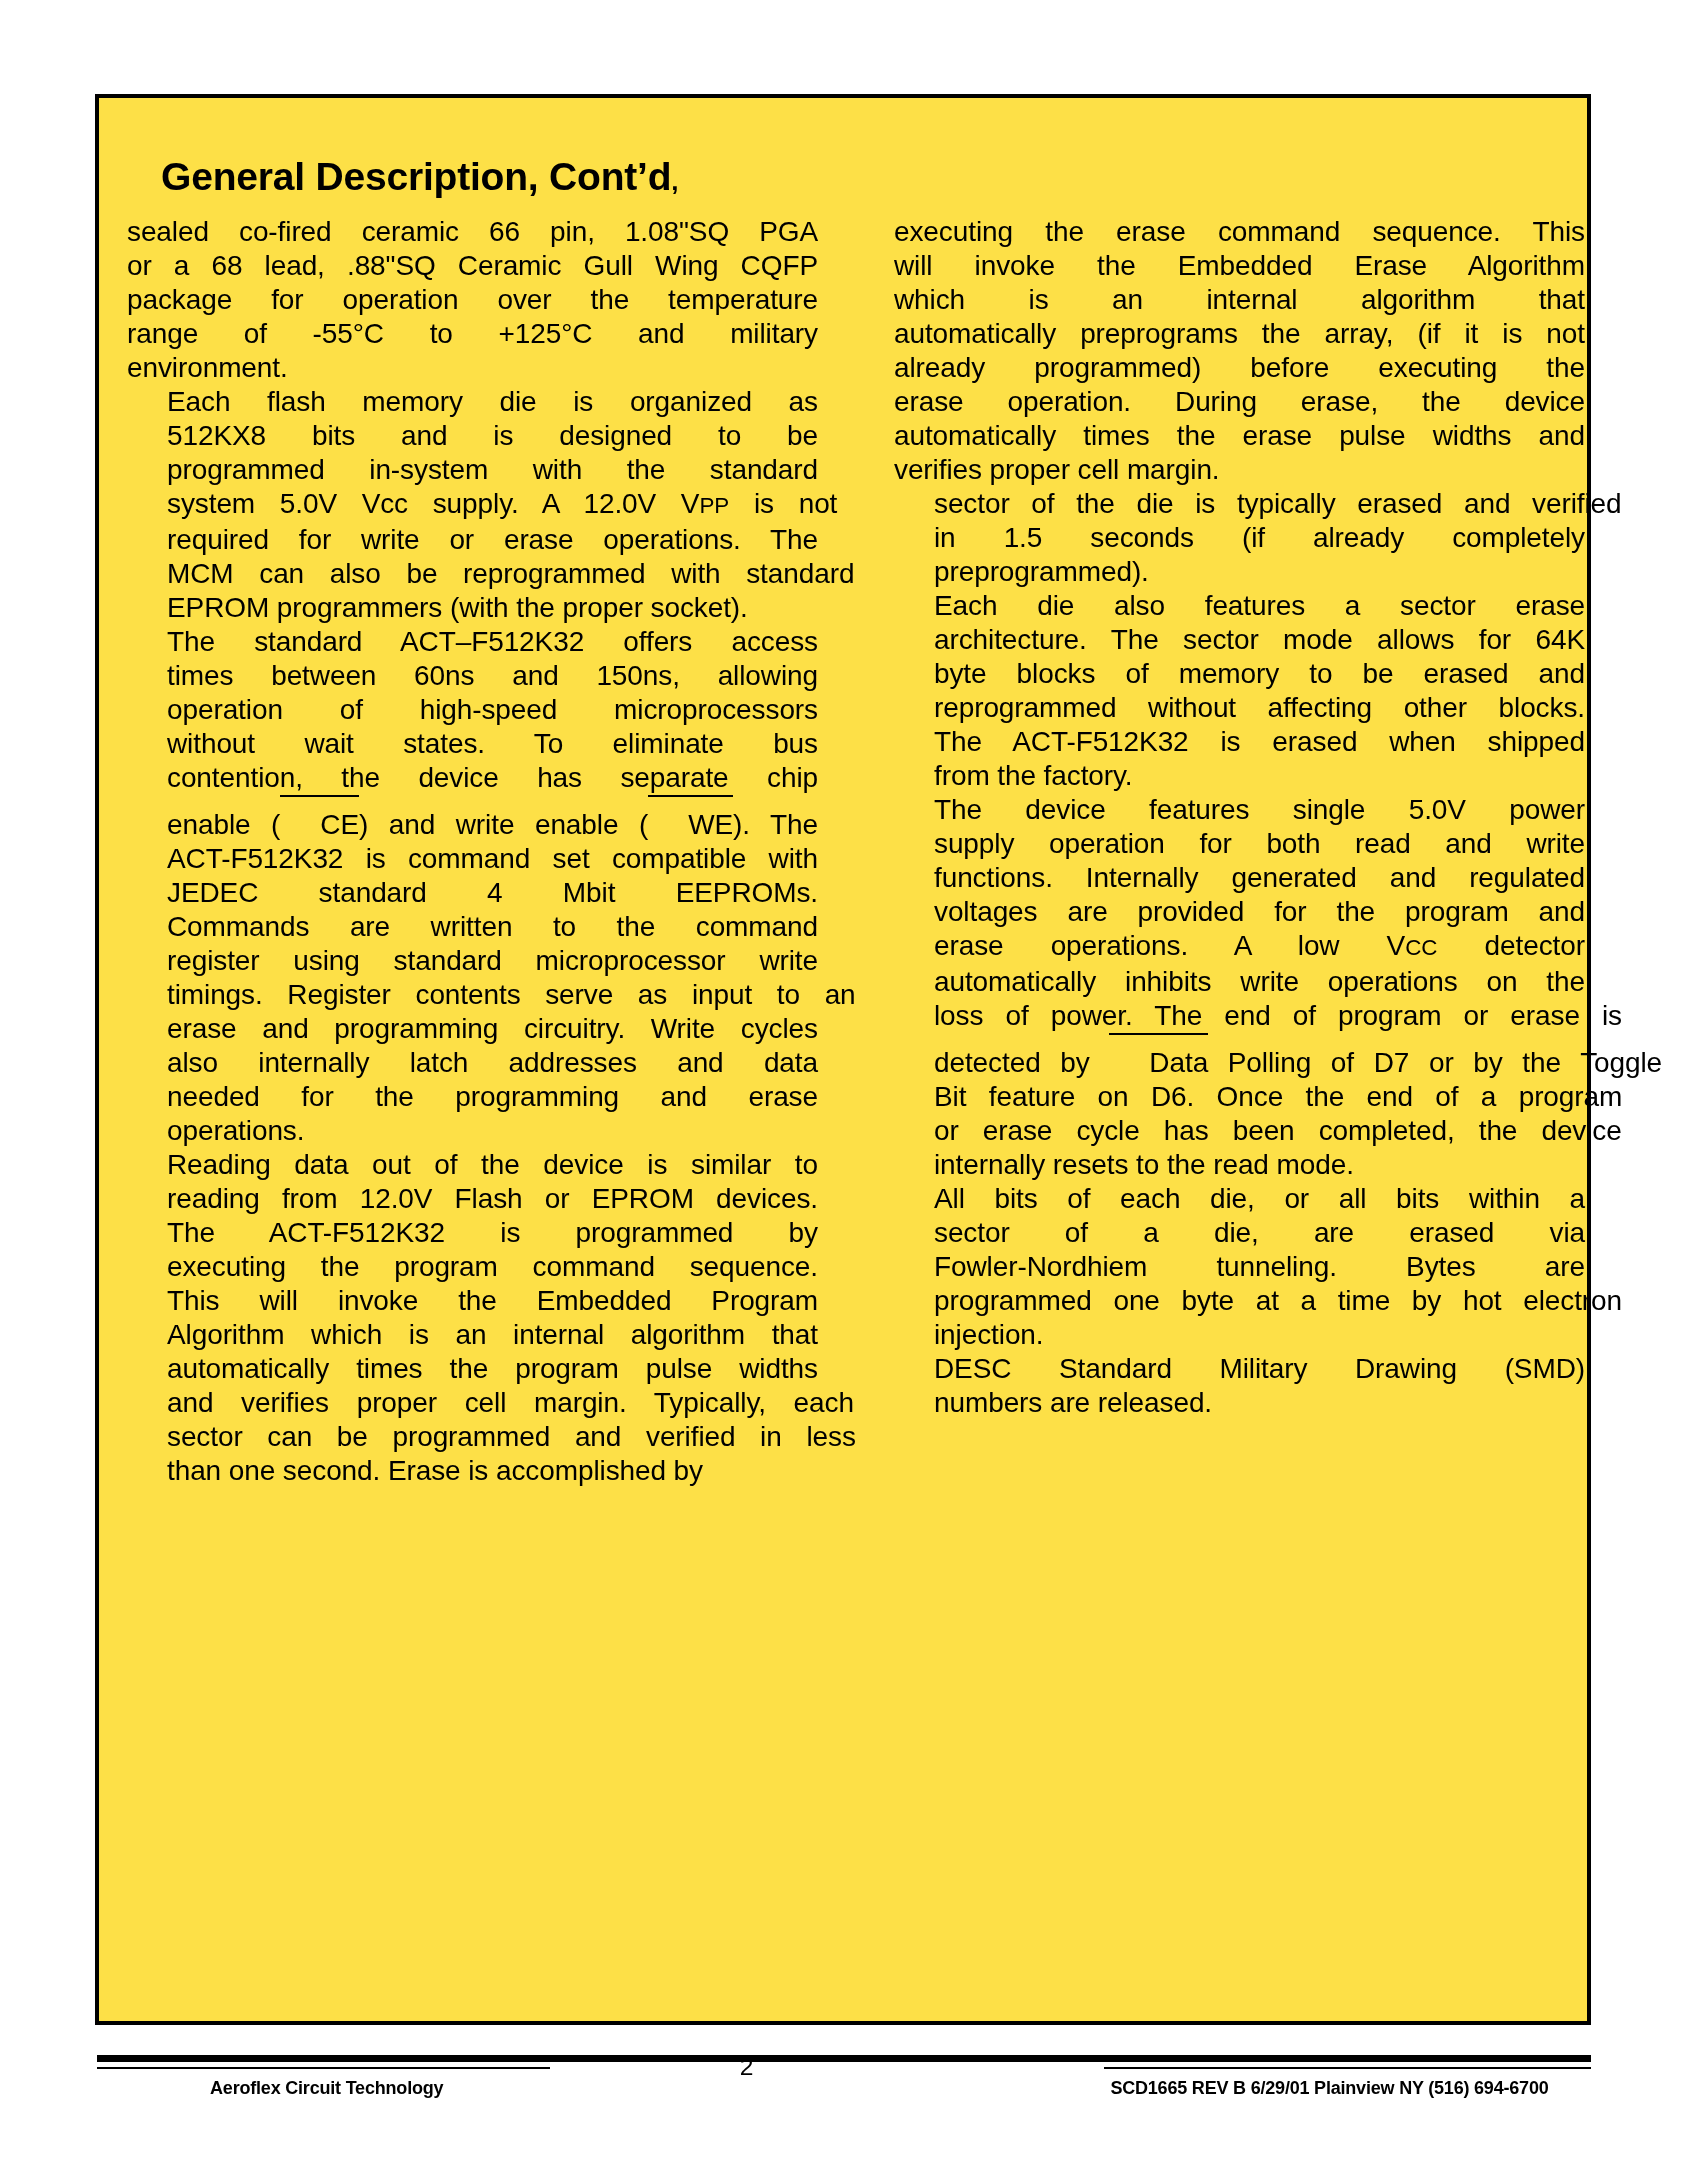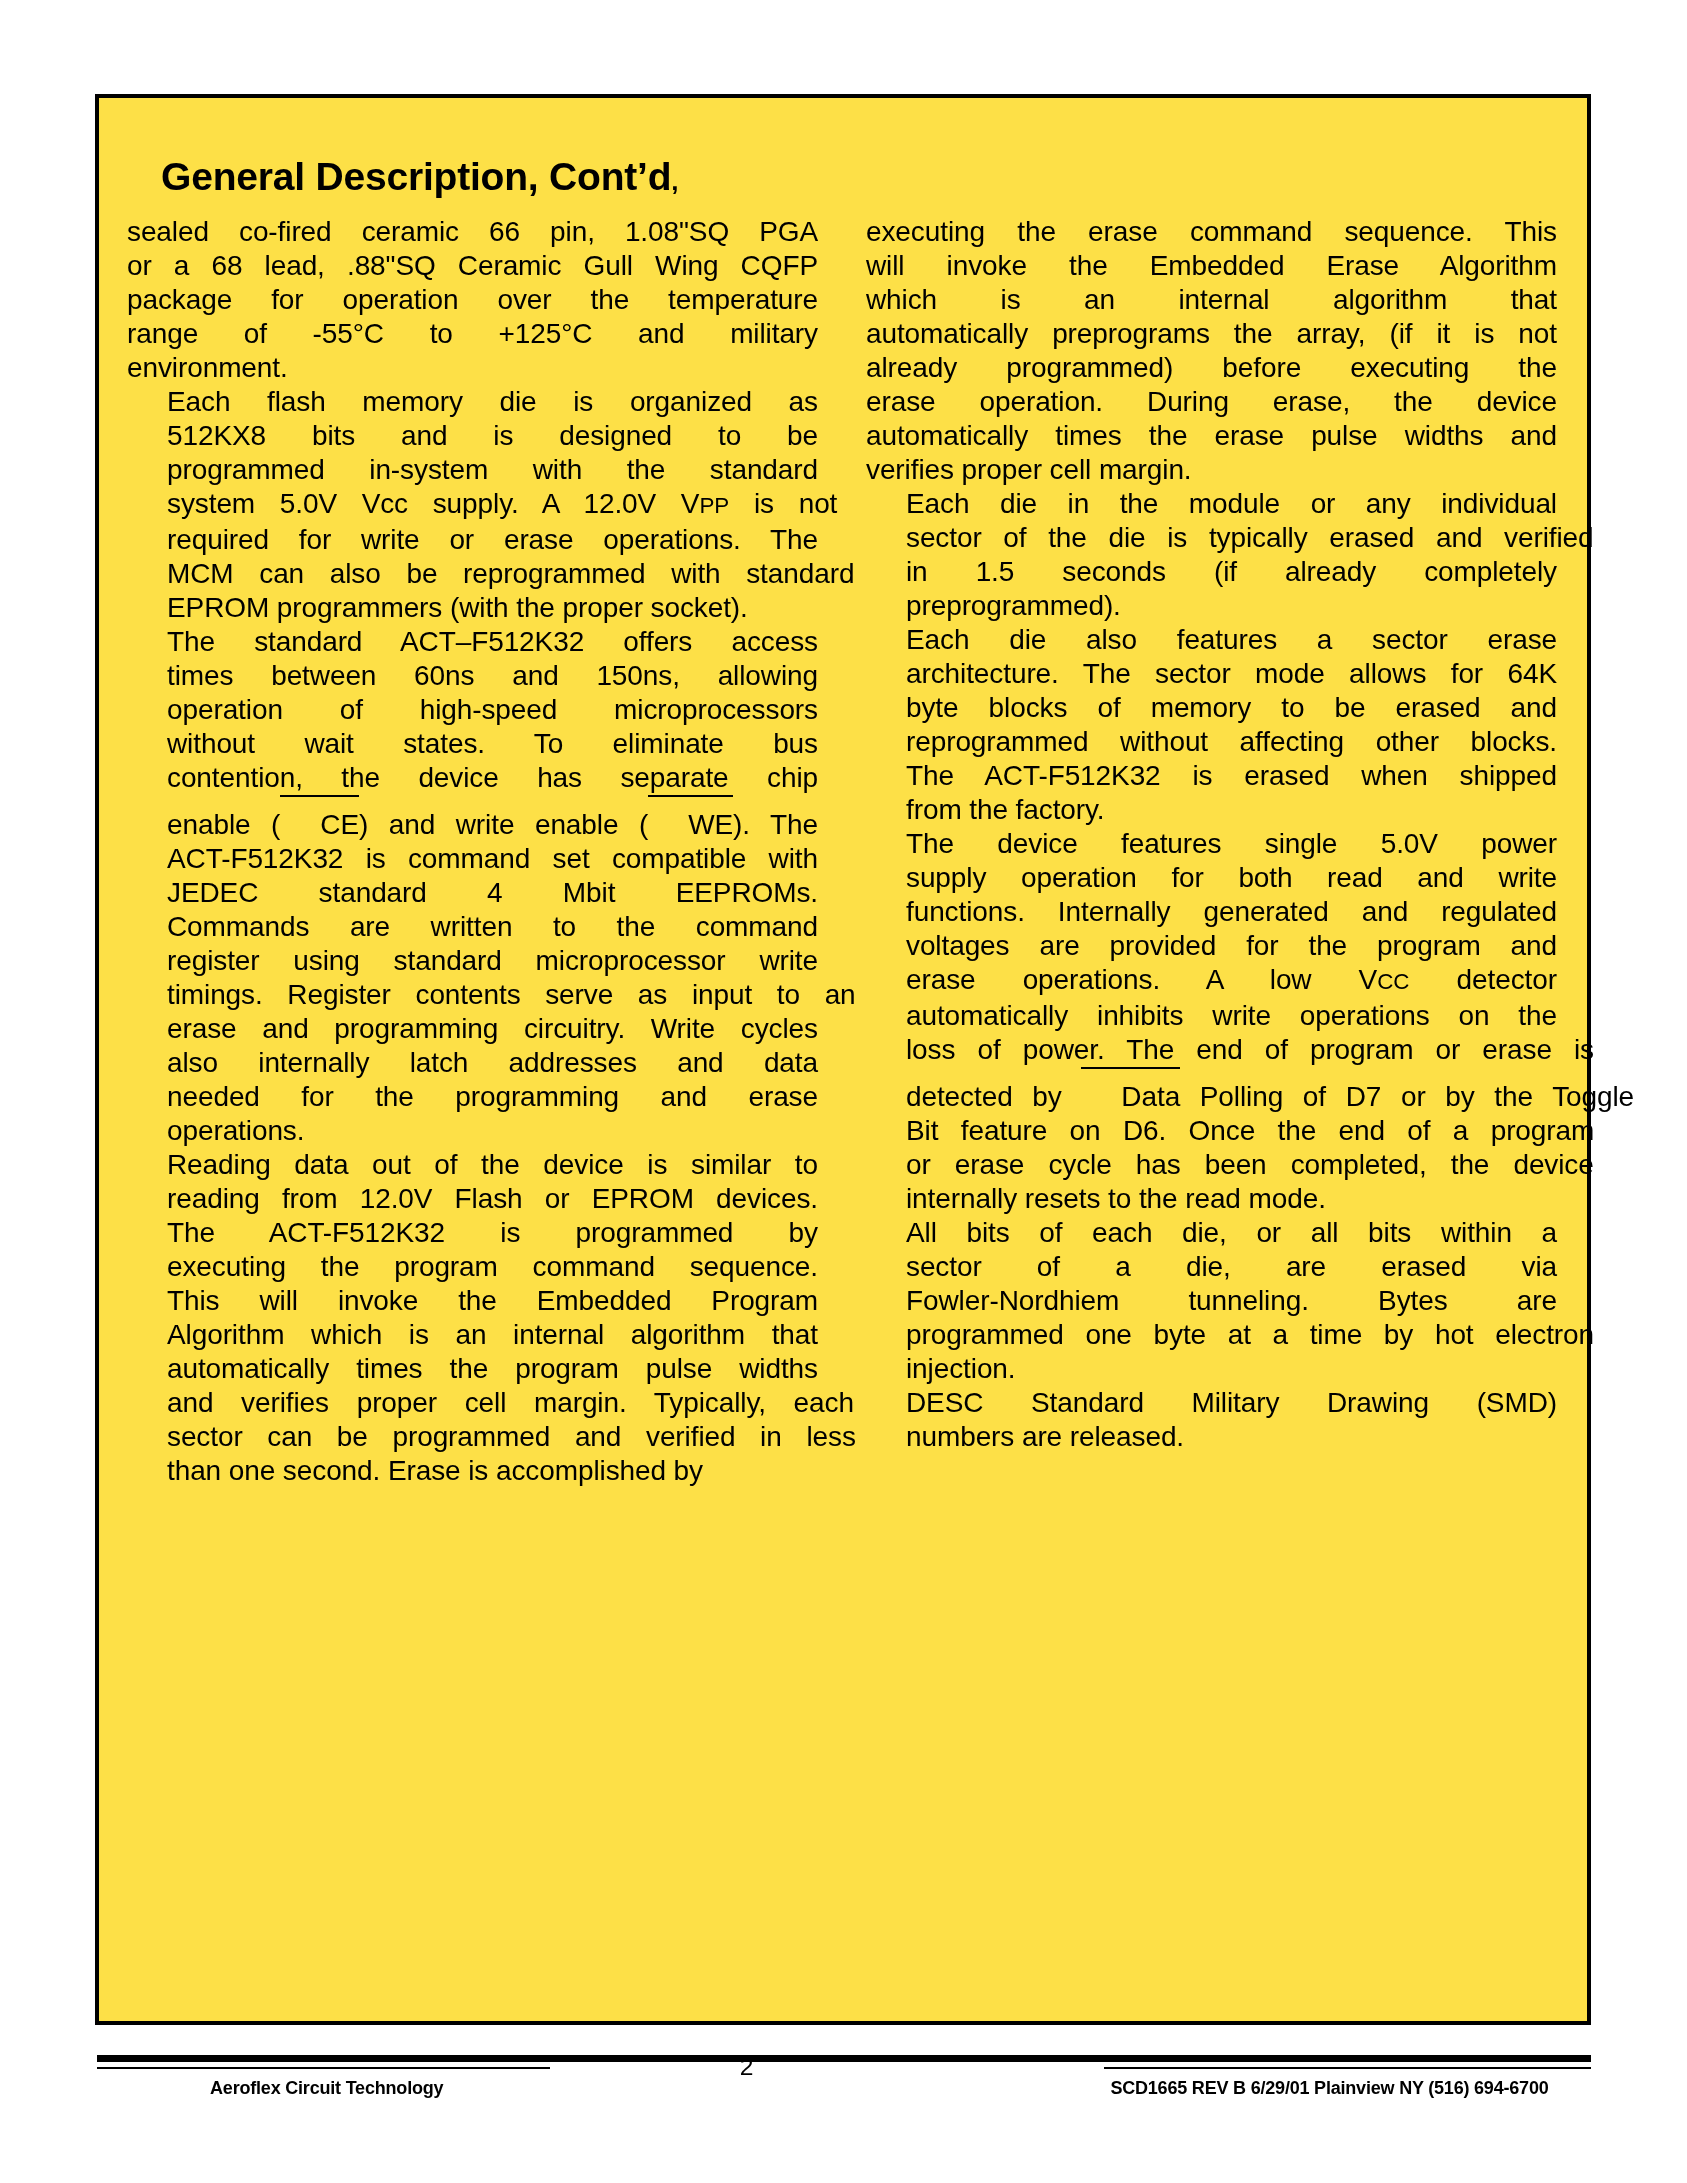--- a/index.html
+++ b/index.html
@@ -43,21 +43,21 @@
     font-size: 26px;
   }
 
   
   #columns {
     position: absolute;
     left: 28px;
     top: 117px;
     width: 1429px;
     display: flex;
-    gap: 48px;
+    gap: 76px;
   }
   .column {
     width: 691px;
     flex: 0 0 691px;
   }
 
   .para {
     font-size: 28px;
     line-height: 34px;
     text-align: justify;
@@ -197,21 +197,20 @@
           <span class="jline">executing the erase command sequence. This</span>
           <span class="jline">will invoke the Embedded Erase Algorithm</span>
           <span class="jline">which is an internal algorithm that</span>
           <span class="jline" style="word-spacing: 16px;">automatically preprograms the array, (if it is not</span>
           <span class="jline">already programmed) before executing the</span>
           <span class="jline">erase operation. During erase, the device</span>
           <span class="jline" style="word-spacing: 19px;">automatically times the erase pulse widths and</span>
           <span class="jline last">verifies proper cell margin.</span>
         </p>
         <p class="para indent">
-          <span class="jline">Each die in the module or any individual</span>
           <span class="jline" style="word-spacing: 14px;">sector of the die is typically erased and verified</span>
           <span class="jline">in 1.5 seconds (if already completely</span>
           <span class="jline last">preprogrammed).</span>
         </p>
         <p class="para indent">
           <span class="jline">Each die also features a sector erase</span>
           <span class="jline">architecture. The sector mode allows for 64K</span>
           <span class="jline">byte blocks of memory to be erased and</span>
           <span class="jline">reprogrammed without affecting other blocks.</span>
           <span class="jline">The ACT-F512K32 is erased when shipped</span>

